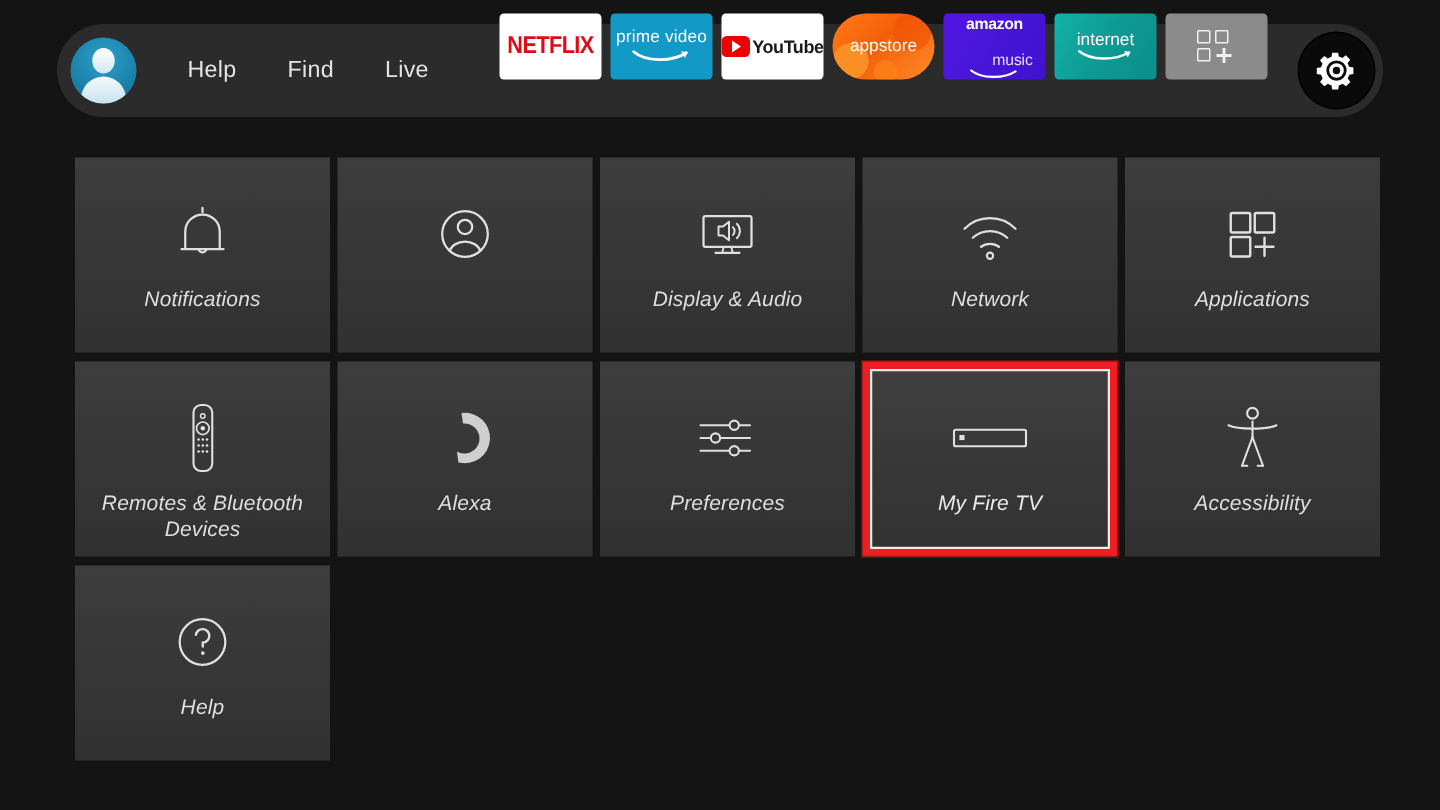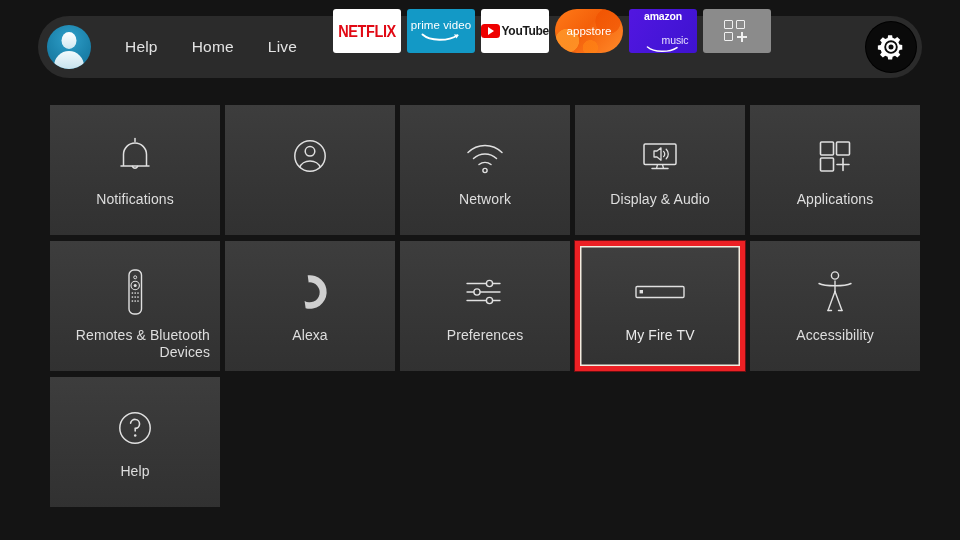--- a/index.html
+++ b/index.html
@@ -131,21 +131,21 @@
     display: flex; flex-direction: column;
     align-items: center; justify-content: flex-start;
     padding-top: 28px;
   }
   .tile-icon {
     height: 46px; display: flex; align-items: center; justify-content: center;
     margin-bottom: 12px;
   }
   .tile-label {
     color: #dedede; font-size: 14px; line-height: 17px;
-    text-align: right; max-width: 150px; letter-spacing: .1px;
+    text-align: center; max-width: 150px; letter-spacing: .1px; font-style: italic;
   }
   .tile.focused {
     background: linear-gradient(180deg, #3f3f3f 0%, #393939 45%, #323232 100%);
     border: 5px solid #ec2024;
     outline: none;
     box-shadow: 0 0 0 1px #6b0f12, inset 0 0 0 1.5px #f3ece0;
     padding-top: 23px;
   }
   .tile.focused .tile-label { color: #eaeaea; }
 
@@ -158,21 +158,21 @@
 
   <div id="topbar">
 
     <div id="avatar-wrap">
       <div id="avatar-head"></div>
       <div id="avatar-body"></div>
     </div>
 
     <div id="navlinks">
       <span class="navlink">Help</span>
-      <span class="navlink">Home</span>
+      <span class="navlink">Find</span>
       <span class="navlink">Live</span>
     </div>
   </div>
 
   <div id="appicons">
 
     <div class="appicon ai-netflix">
       <span class="nf-text">NETFLIX</span>
     </div>
 
@@ -202,20 +202,29 @@
         <span class="am-b">amazon</span>
         <span class="am-n">music</span>
       </span>
       <span>
         <svg width="34" height="7" viewBox="0 0 34 7">
           <path d="M1.5 1 C8 6.5 23 6.8 31 1.6" fill="none" stroke="#ffffff" stroke-width="1.5" stroke-linecap="round"></path>
         </svg>
       </span>
     </div>
 
+    <div class="appicon ai-internet">
+      <span class="in-text">internet</span>
+      <span>
+        <svg width="38" height="8" viewBox="0 0 38 8">
+          <path d="M1.5 1.2 C9 7.4 25 7.6 34.5 2" fill="none" stroke="#ffffff" stroke-width="1.7" stroke-linecap="round"></path>
+          <path d="M31.5 1 L35.8 1.7 L33.8 5.2 Z" fill="#ffffff"></path>
+        </svg>
+      </span>
+    </div>
 
     <div class="appicon ai-grid">
       <span class="grid-glyph">
         <span class="grid-sq gs1"></span>
         <span class="grid-sq gs2"></span>
         <span class="grid-sq gs3"></span>
         <span class="grid-plus"></span>
       </span>
     </div>
   </div>
@@ -242,46 +251,46 @@
     </div>
 
     <div class="tile">
       <div class="tile-icon">
         <svg width="46" height="46" viewBox="0 0 46 46">
           <circle cx="23" cy="23" r="15.2" stroke="#e0e0e0" stroke-width="1.5" fill="none"></circle>
           <circle cx="23" cy="18.3" r="4.8" stroke="#e0e0e0" stroke-width="1.5" fill="none"></circle>
           <path d="M12.6 34.6 a10.8 9 0 0 1 20.8 0" stroke="#e0e0e0" stroke-width="1.5" fill="none"></path>
         </svg>
       </div>
-    </div>
-
-    <div class="tile">
-      <div class="tile-icon">
-        <svg width="46" height="40" viewBox="0 0 46 40">
-          <path d="M6 16.5 A24 24 0 0 1 40 16.5" stroke="#e0e0e0" stroke-width="1.5" fill="none" stroke-linecap="round"></path>
-          <path d="M11.5 22.5 A17 17 0 0 1 34.5 22.5" stroke="#e0e0e0" stroke-width="1.5" fill="none" stroke-linecap="round"></path>
-          <path d="M17 28.5 A10 10 0 0 1 29 28.5" stroke="#e0e0e0" stroke-width="1.5" fill="none" stroke-linecap="round"></path>
-          <circle cx="23" cy="34.5" r="2.1" stroke="#e0e0e0" stroke-width="1.4" fill="none"></circle>
-        </svg>
-      </div>
-      <div class="tile-label">Network</div>
     </div>
 
     <div class="tile">
       <div class="tile-icon">
         <svg width="54" height="42" viewBox="0 0 54 42">
           <rect x="11" y="9" width="32" height="20.5" rx="1.2" stroke="#e0e0e0" stroke-width="1.5" fill="none"></rect>
           <path d="M24 16 h-3 v6 h3 l4 3.2 V12.8 Z" stroke="#e0e0e0" stroke-width="1.3" fill="none" stroke-linejoin="round"></path>
           <path d="M30.6 16.4 a3.6 3.6 0 0 1 0 5.2" stroke="#e0e0e0" stroke-width="1.3" fill="none" stroke-linecap="round"></path>
           <path d="M33.2 14.2 a6.6 6.6 0 0 1 0 9.6" stroke="#e0e0e0" stroke-width="1.3" fill="none" stroke-linecap="round"></path>
           <path d="M19 33.5 H35" stroke="#e0e0e0" stroke-width="1.5" fill="none" stroke-linecap="round"></path>
           <path d="M24.5 29.5 L23.5 33.5 M29.5 29.5 L30.5 33.5" stroke="#e0e0e0" stroke-width="1.3" fill="none"></path>
         </svg>
       </div>
       <div class="tile-label">Display &amp; Audio</div>
+    </div>
+
+    <div class="tile">
+      <div class="tile-icon">
+        <svg width="46" height="40" viewBox="0 0 46 40">
+          <path d="M6 16.5 A24 24 0 0 1 40 16.5" stroke="#e0e0e0" stroke-width="1.5" fill="none" stroke-linecap="round"></path>
+          <path d="M11.5 22.5 A17 17 0 0 1 34.5 22.5" stroke="#e0e0e0" stroke-width="1.5" fill="none" stroke-linecap="round"></path>
+          <path d="M17 28.5 A10 10 0 0 1 29 28.5" stroke="#e0e0e0" stroke-width="1.5" fill="none" stroke-linecap="round"></path>
+          <circle cx="23" cy="34.5" r="2.1" stroke="#e0e0e0" stroke-width="1.4" fill="none"></circle>
+        </svg>
+      </div>
+      <div class="tile-label">Network</div>
     </div>
 
     <div class="tile">
       <div class="tile-icon">
         <svg width="46" height="46" viewBox="0 0 46 46">
           <rect x="8.5" y="9" width="13" height="13" rx="1" stroke="#e0e0e0" stroke-width="1.6" fill="none"></rect>
           <rect x="24.5" y="9" width="13" height="13" rx="1" stroke="#e0e0e0" stroke-width="1.6" fill="none"></rect>
           <rect x="8.5" y="25" width="13" height="13" rx="1" stroke="#e0e0e0" stroke-width="1.6" fill="none"></rect>
           <path d="M31 25.5 V37.5 M25 31.5 H37" stroke="#e0e0e0" stroke-width="1.6" fill="none" stroke-linecap="round"></path>
         </svg>

